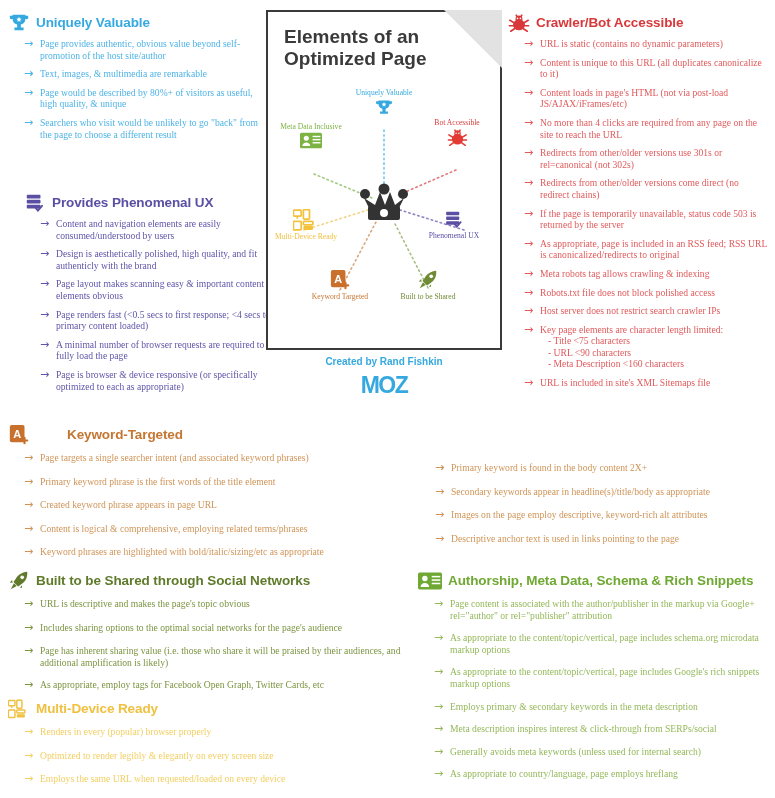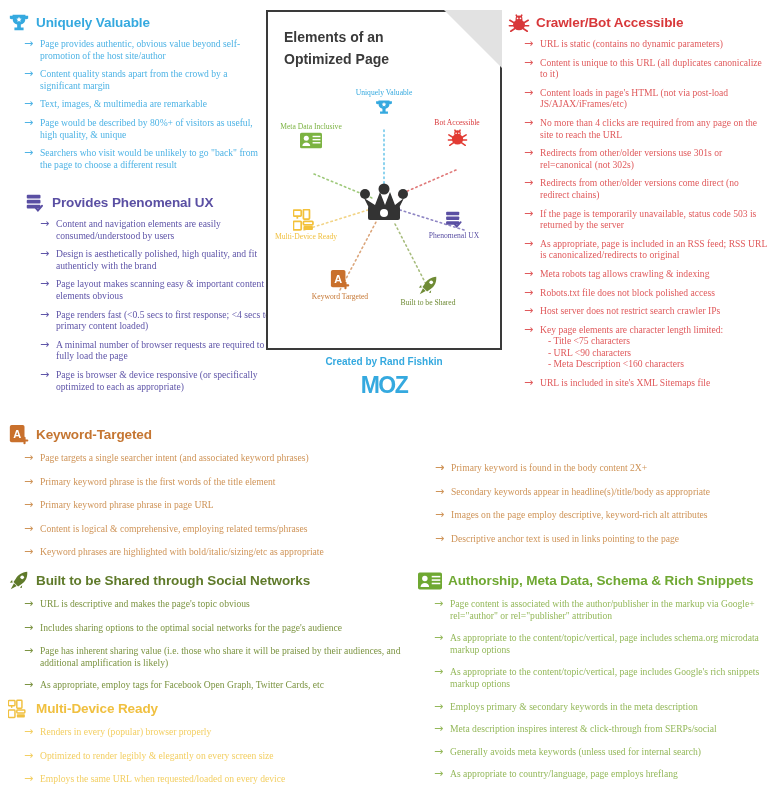--- a/index.html
+++ b/index.html
@@ -79,21 +79,21 @@
   .purple ul.bullets li, .purple ul.bullets li .arrow { color: #5f55a8; }
   .red   ul.bullets li, .red   ul.bullets li .arrow { color: #e05a5c; }
   .orange ul.bullets li, .orange ul.bullets li .arrow { color: #cf9458; }
   .green ul.bullets li, .green ul.bullets li .arrow { color: #7c9442; }
   .yellow ul.bullets li, .yellow ul.bullets li .arrow { color: #f3cf63; }
   .lgreen ul.bullets li, .lgreen ul.bullets li .arrow { color: #94b85a; }
 
   .blue .sec-title  { color: #35a9df; }
   .purple .sec-title{ color: #5a4fa3; }
   .red .sec-title   { color: #d8383a; }
-  .orange .sec-title{ color: #c57632; }
+  .orange .sec-title{ color: #c57632; margin-left: 31px; }
   .green .sec-title { color: #5f7a2a; }
   .yellow .sec-title{ color: #f0c040; }
   .lgreen .sec-title{ color: #6fa832; text-align: center; }
 
   
   .doc {
     position: absolute;
     left: 266px;
     top: 10px;
     width: 236px;
@@ -106,21 +106,21 @@
     position: absolute;
     right: -2px;
     top: -2px;
     width: 0; height: 0;
     border-left: 58px solid transparent;
     border-top: 58px solid #e2e2e2;
   }
   .doc-title {
     font-family: "Liberation Sans", "DejaVu Sans", sans-serif;
     font-weight: bold;
-    font-size: 14px;
+    font-size: 19px;
     line-height: 22px;
     color: #3a3a3a;
     text-align: left;
     padding: 14px 0 0 16px;
     width: 150px;
     position: relative;
     z-index: 3;
   }
   .diagram {
     position: absolute;
@@ -172,21 +172,21 @@
     <div class="sec-head">
       <svg class="sec-icon" viewBox="0 0 24 24">
         <path fill="#35a9df" d="M5 3h14v4a7 7 0 0 1-5 6.7V17h3v3H7v-3h3v-3.3A7 7 0 0 1 5 7V3z"></path>
         <path fill="#35a9df" d="M2 4h4v3a3 3 0 0 1-4 0V4zM18 4h4v3a3 3 0 0 1-4 0V4z"></path>
         <path fill="#ffffff" d="M12 5.2l.9 1.9 2 .2-1.5 1.4.4 2-1.8-1-1.8 1 .4-2L9.1 7.3l2-.2z"></path>
       </svg>
       <span class="sec-title">Uniquely Valuable</span>
     </div>
     <ul class="bullets">
       <li><span class="arrow">→</span><span>Page provides authentic, obvious value beyond self-promotion of the host site/author</span></li>
-      <li><span class="arrow">→</span><span>Content quality stands apart from the crowd by a significant margin</span></li>
+      <li><span class="arrow">→</span></li>
       <li><span class="arrow">→</span><span>Text, images, &amp; multimedia are remarkable</span></li>
       <li><span class="arrow">→</span><span>Page would be described by 80%+ of visitors as useful, high quality, &amp; unique</span></li>
       <li><span class="arrow">→</span><span>Searchers who visit would be unlikely to go "back" from the page to choose a different result</span></li>
     </ul>
   </div>
 
   <div class="section purple" style="left:24px; top:192px; width:252px;">
     <div class="sec-head">
       <svg class="sec-icon" viewBox="0 0 24 24">
         <rect x="3" y="3" width="15" height="4" rx="1" fill="#5a4fa3"></rect>
@@ -288,21 +288,21 @@
 
       <div class="node" style="left:37px; top:186px;">
         <svg class="nicon" width="20" height="22" viewBox="0 0 22 24">
           <rect x="1" y="1" width="16" height="19" rx="2" fill="#c9702c"></rect>
           <text x="9" y="15" font-family="Liberation Sans, sans-serif" font-size="12" font-weight="bold" fill="#ffffff" text-anchor="middle">A</text>
           <path d="M17 15v6M14 18h6" stroke="#c9702c" stroke-width="2.4" stroke-linecap="round"></path>
         </svg>
         <span class="nlabel c-orange">Keyword Targeted</span>
       </div>
 
-      <div class="node" style="left:125px; top:192px;">
+      <div class="node" style="left:125px; top:186px;">
         <svg class="nicon" width="22" height="22" viewBox="0 0 24 24">
           <path fill="#6f8b35" d="M21 2c-6 .5-10 3.5-12.5 7.5L6 13l5 5 3.5-2.5C18.5 13 21.5 9 21 2z"></path>
           <path fill="#6f8b35" d="M6.5 14.5L3 21l6.5-3.5z"></path>
           <path fill="#6f8b35" d="M4.5 11L2 13.5l3 .5zM13 19l2.5-2.5-.5 3z"></path>
           <circle cx="15.5" cy="8" r="2" fill="#ffffff"></circle>
         </svg>
         <span class="nlabel c-green">Built to be Shared</span>
       </div>
     </div>
   </div>
@@ -349,21 +349,21 @@
       <svg class="sec-icon" viewBox="0 0 22 24">
         <rect x="1" y="1" width="16" height="19" rx="2" fill="#c9702c"></rect>
         <text x="9" y="15" font-family="Liberation Sans, sans-serif" font-size="12" font-weight="bold" fill="#ffffff" text-anchor="middle">A</text>
         <path d="M17 15v6M14 18h6" stroke="#c9702c" stroke-width="2.4" stroke-linecap="round"></path>
       </svg>
       <span class="sec-title">Keyword-Targeted</span>
     </div>
     <ul class="bullets" style="margin-top:6px;">
       <li style="margin-bottom:12px;"><span class="arrow">→</span><span>Page targets a single searcher intent (and associated keyword phrases)</span></li>
       <li style="margin-bottom:12px;"><span class="arrow">→</span><span>Primary keyword phrase is the first words of the title element</span></li>
-      <li style="margin-bottom:12px;"><span class="arrow">→</span><span>Primary keyword phrase phrase in page URL</span></li>
+      <li style="margin-bottom:12px;"><span class="arrow">→</span><span>Created keyword phrase appears in page URL</span></li>
       <li style="margin-bottom:12px;"><span class="arrow">→</span><span>Content is logical &amp; comprehensive, employing related terms/phrases</span></li>
       <li style="margin-bottom:12px;"><span class="arrow">→</span><span>Keyword phrases are highlighted with bold/italic/sizing/etc as appropriate</span></li>
     </ul>
   </div>
 
   <div class="section orange" style="left:435px; top:450px; width:335px;">
     <ul class="bullets" style="padding-left:0;">
       <li style="margin-bottom:12px;"><span class="arrow">→</span></li>
       <li style="margin-bottom:12px;"><span class="arrow">→</span><span>Primary keyword is found in the body content 2X+</span></li>
       <li style="margin-bottom:12px;"><span class="arrow">→</span><span>Secondary keywords appear in headline(s)/title/body as appropriate</span></li>

